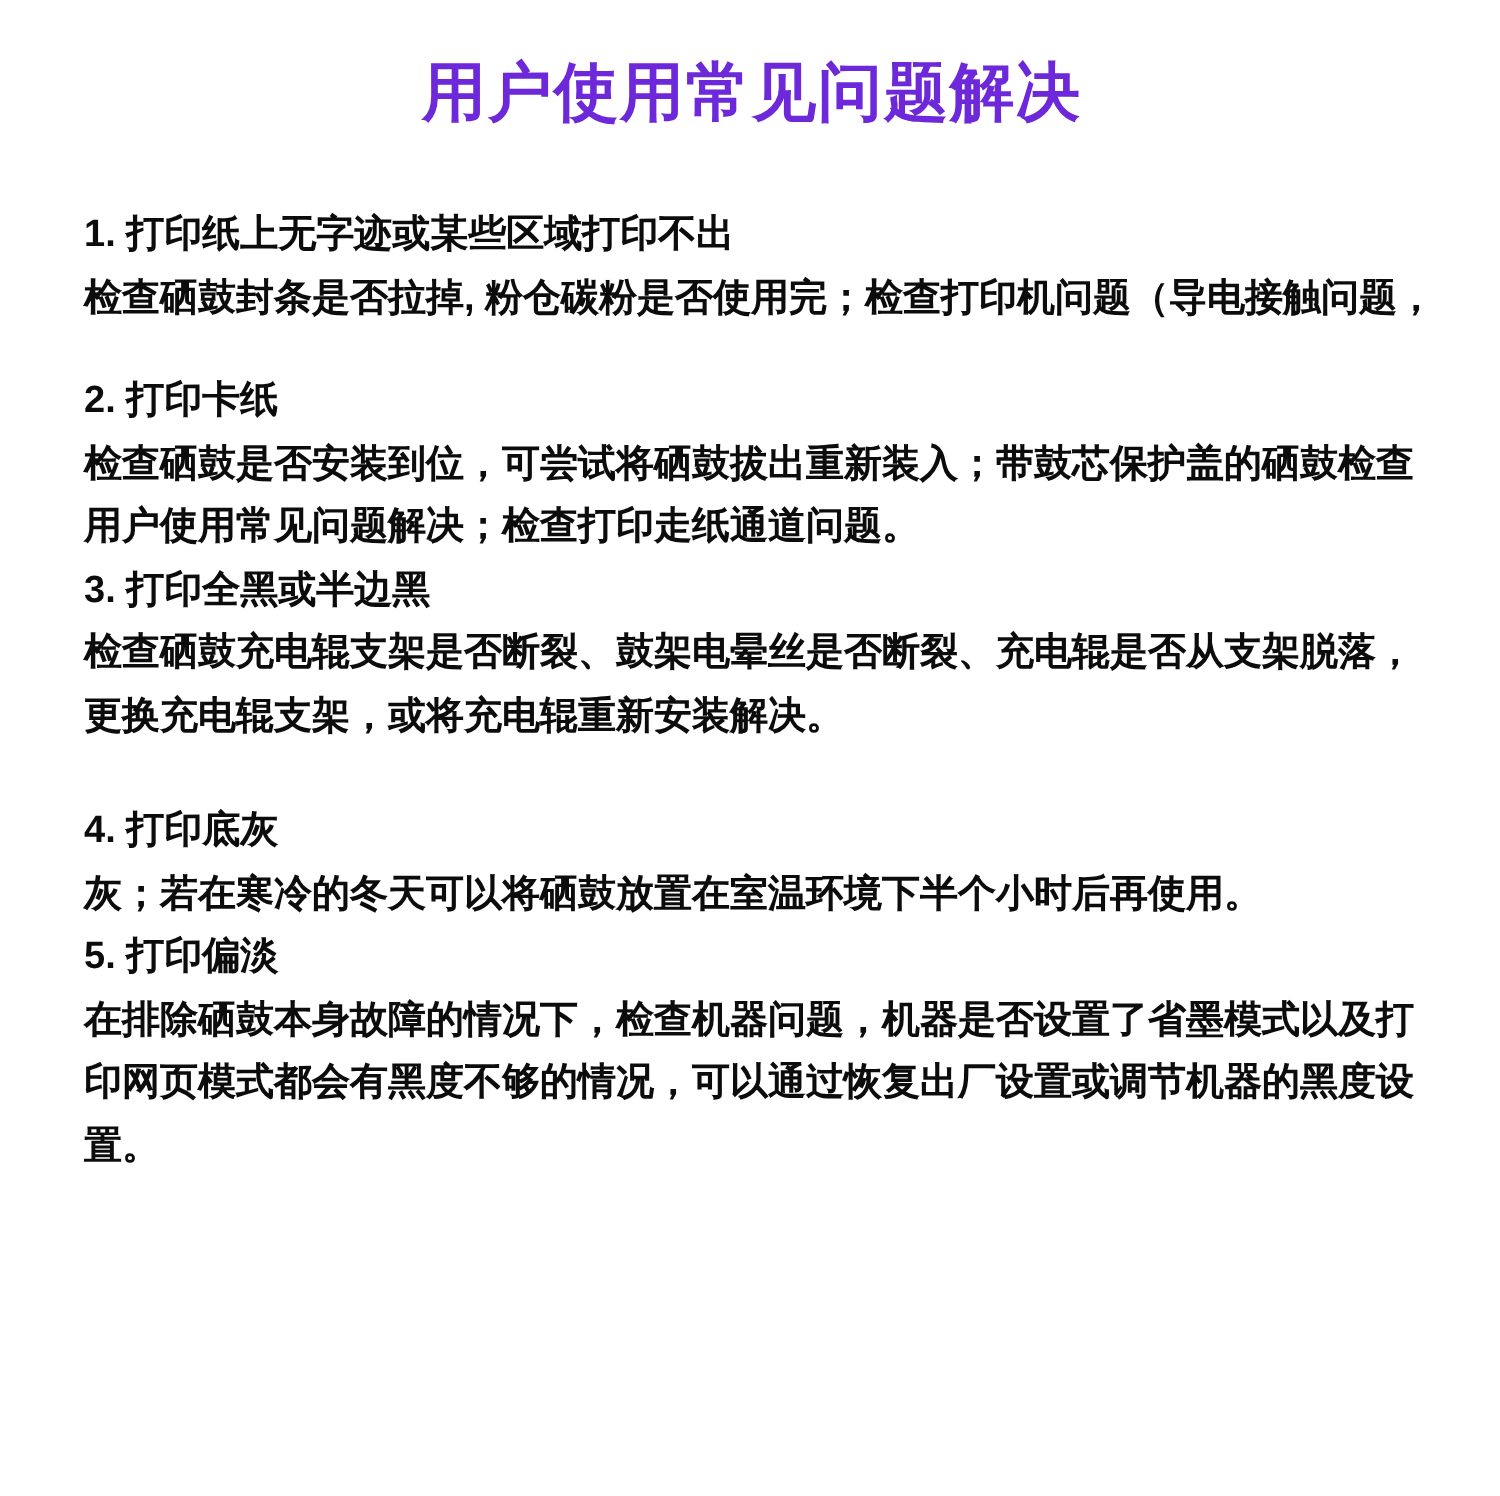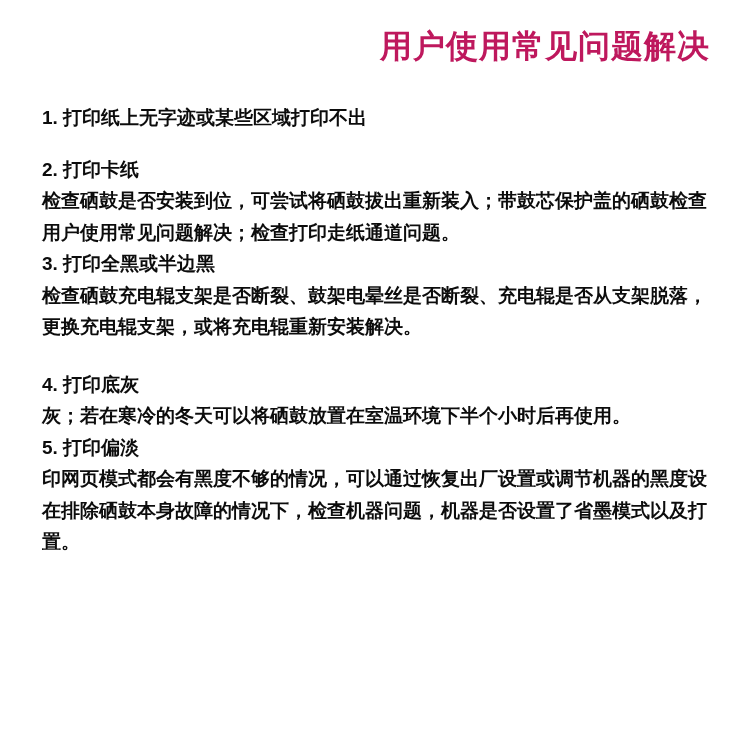--- a/index.html
+++ b/index.html
@@ -36,24 +36,25 @@
   #s2 { margin-top: 20px; }
   #s3 { }
   #s4 { margin-top: 26px; }
   #s5 { }
 </style>
 </head>
 <body style="color: rgb(12, 12, 12); background: rgb(255, 255, 255);">
 
 <div class="page">
 
-  <h1 class="title" style="color: #be185d; text-align: right;">用户使用常见问题解决</h1>
+  <h1 class="title" style="color: #6d28d9;">用户使用常见问题解决</h1>
 
   <section class="sec" id="s1">
     <p>1. 打印纸上无字迹或某些区域打印不出</p>
+    <p>检查硒鼓封条是否拉掉, 粉仓碳粉是否使用完；检查打印机问题（导电接触问题，</p>
   </section>
 
   <section class="sec" id="s2">
     <p>2. 打印卡纸</p>
     <p>检查硒鼓是否安装到位，可尝试将硒鼓拔出重新装入；带鼓芯保护盖的硒鼓检查</p>
     <p>用户使用常见问题解决；检查打印走纸通道问题。</p>
   </section>
 
   <section class="sec" id="s3">
     <p>3. 打印全黑或半边黑</p>
@@ -61,18 +62,18 @@
     <p>更换充电辊支架，或将充电辊重新安装解决。</p>
   </section>
 
   <section class="sec" id="s4">
     <p>4. 打印底灰</p>
     <p>灰；若在寒冷的冬天可以将硒鼓放置在室温环境下半个小时后再使用。</p>
   </section>
 
   <section class="sec" id="s5">
     <p>5. 打印偏淡</p>
+    <p>在排除硒鼓本身故障的情况下，检查机器问题，机器是否设置了省墨模式以及打</p>
     <p>印网页模式都会有黑度不够的情况，可以通过恢复出厂设置或调节机器的黑度设</p>
-    <p>在排除硒鼓本身故障的情况下，检查机器问题，机器是否设置了省墨模式以及打</p>
     <p>置。</p>
   </section>
 
 </div>
 
 </body></html>

